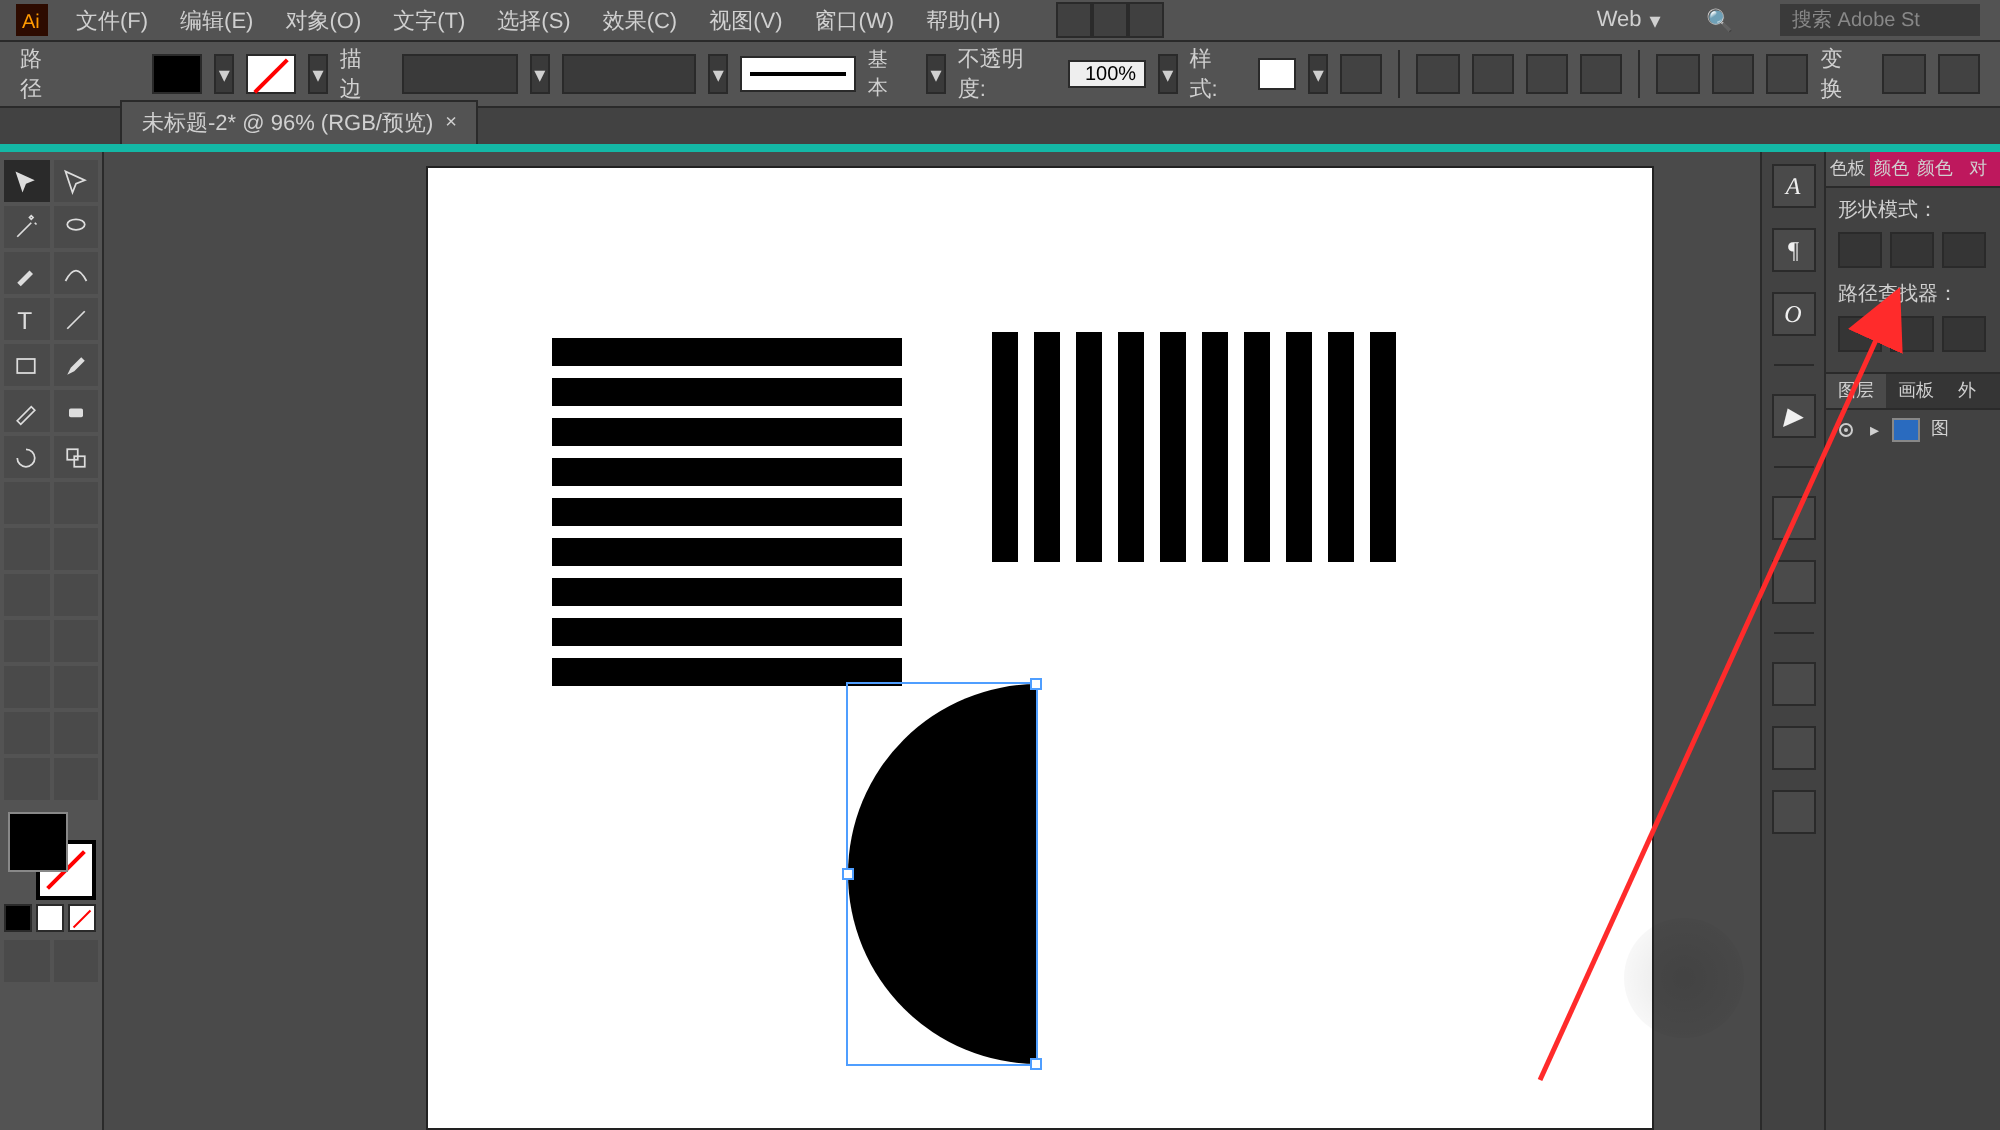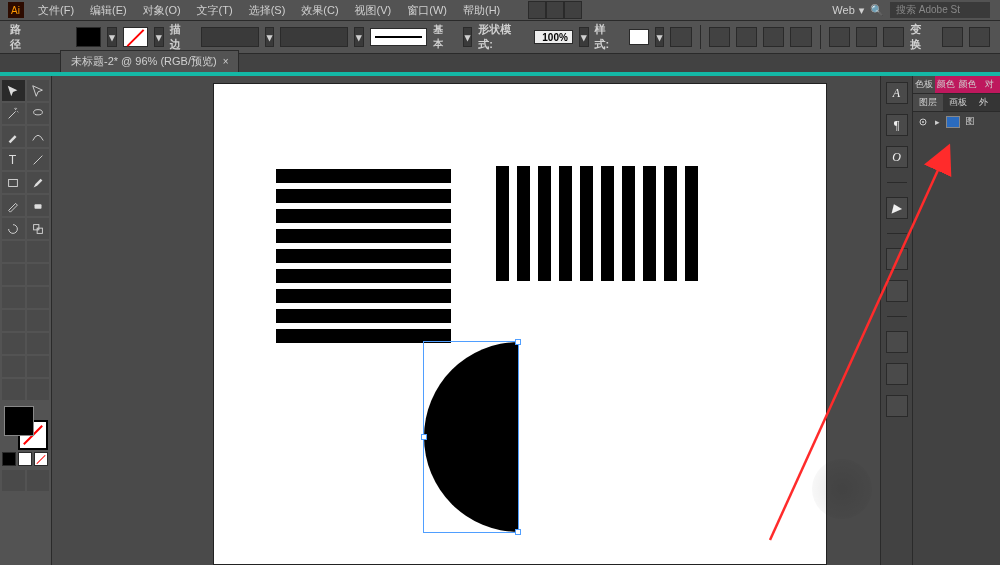--- a/index.html
+++ b/index.html
@@ -3,27 +3,27 @@
 <meta charset="utf-8">
 <style>
 * { margin: 0; padding: 0; box-sizing: border-box; font-family: "Microsoft YaHei", Arial, sans-serif; }
 body { background: #4a4a4a; color: #d0d0d0; font-size: 11px; overflow: hidden; width: 1000px; height: 565px; position: relative; }
 
 
 .menubar { height: 20px; background: #535353; display: flex; align-items: center; padding-left: 2px; }
 .menubar .app-icon { width: 28px; height: 18px; display: flex; align-items: center; justify-content: center; }
 .menubar .app-icon svg { width: 16px; height: 16px; }
 .menubar .menu-item { padding: 2px 8px; font-size: 11px; cursor: pointer; }
-.menubar .right-group { margin-left: auto; display: flex; align-items: center; gap: 6px; padding-right: 10px; }
+.menubar .right-group { margin-left: auto; display: flex; align-items: center; gap: 23px; padding-right: 10px; }
 .menubar .search { background: #3a3a3a; padding: 1px 6px; font-size: 10px; color: #888; width: 100px; }
 .menubar .web-dd { display: flex; align-items: center; gap: 4px; }
 .menubar .small-icon { width: 18px; height: 18px; background: #404040; border: 1px solid #2a2a2a; }
 
 
-.optbar { height: 34px; background: #535353; border-top: 1px solid #2a2a2a; border-bottom: 1px solid #2a2a2a; display: flex; align-items: center; padding: 0 10px; gap: 6px; font-weight: bold; }
+.optbar { height: 34px; background: #535353; border-top: 1px solid #2a2a2a; border-bottom: 1px solid #2a2a2a; display: flex; align-items: center; padding: 0 10px; gap: 6px; }
 .optbar .lbl { font-size: 11px; margin-right: 4px; }
 .optbar .swatch { width: 26px; height: 20px; background: #000; border: 1px solid #2a2a2a; position: relative; }
 .optbar .swatch.none { background: #fff; }
 .optbar .swatch.none::after { content: ""; position: absolute; left: 0; right: 0; top: 50%; height: 2px; background: red; transform: rotate(-45deg); }
 .optbar .dd { width: 10px; height: 20px; background: #3a3a3a; border: 1px solid #2a2a2a; display: flex; align-items: center; justify-content: center; }
 .optbar .field { width: 60px; height: 20px; background: #3a3a3a; border: 1px solid #2a2a2a; }
 .optbar .field.wide { width: 70px; }
 .optbar .stroke-prev { width: 60px; height: 18px; background: #fff; border: 1px solid #2a2a2a; position: relative; }
 .optbar .stroke-prev::after { content: ""; position: absolute; left: 4px; right: 4px; top: 50%; height: 2px; background: #000; transform: translateY(-50%); }
 .optbar .num { width: 40px; height: 14px; background: #eee; border: 1px solid #2a2a2a; color: #000; display: flex; align-items: center; justify-content: flex-end; padding-right: 4px; font-size: 10px; }
@@ -134,21 +134,21 @@
   <div class="swatch none"></div>
   <div class="dd">▾</div>
   <span class="lbl">描边</span>
   <div class="field"></div>
   <div class="dd">▾</div>
   <div class="field wide"></div>
   <div class="dd">▾</div>
   <div class="stroke-prev"></div>
   <span class="lbl" style="font-size:10px">基本</span>
   <div class="dd">▾</div>
-  <span class="lbl">形状模式:</span>
+  <span class="lbl">不透明度:</span>
   <div class="num">100%</div>
   <div class="dd">▾</div>
   <span class="lbl">样式:</span>
   <div class="swatch" style="background:#fff;width:20px;height:16px"></div>
   <div class="dd">▾</div>
   <div class="iconbtn"></div>
   <div class="sep"></div>
   <div class="iconbtn"></div>
   <div class="iconbtn"></div>
   <div class="iconbtn"></div>
@@ -349,20 +349,34 @@
     <div class="dicon"></div>
   </div>
 
   <div class="panels">
     <div class="panel-tabs">
       <div class="pt active">色板</div>
       <div class="pt">颜色</div>
       <div class="pt">颜色</div>
       <div class="pt">对</div>
     </div>
+    <div class="panel-body">
+      <div class="secttl">形状模式：</div>
+      <div class="pf-row">
+        <div class="pf-btn"></div>
+        <div class="pf-btn"></div>
+        <div class="pf-btn"></div>
+      </div>
+      <div class="secttl">路径查找器：</div>
+      <div class="pf-row">
+        <div class="pf-btn"></div>
+        <div class="pf-btn"></div>
+        <div class="pf-btn"></div>
+      </div>
+    </div>
     <div class="panel-tabs2">
       <div class="pt active">图层</div>
       <div class="pt">画板</div>
       <div class="pt">外</div>
     </div>
     <div class="layer-row">
       <svg class="eye" viewBox="0 0 12 12">
           <circle cx="6" cy="6" r="3" fill="none" stroke="#ccc"></circle>
           <circle cx="6" cy="6" r="1" fill="#ccc"></circle>
         </svg>

